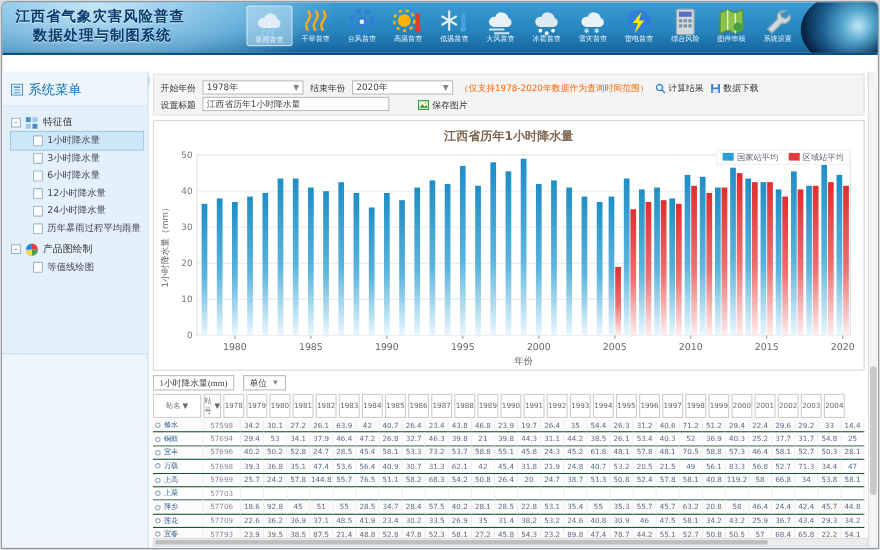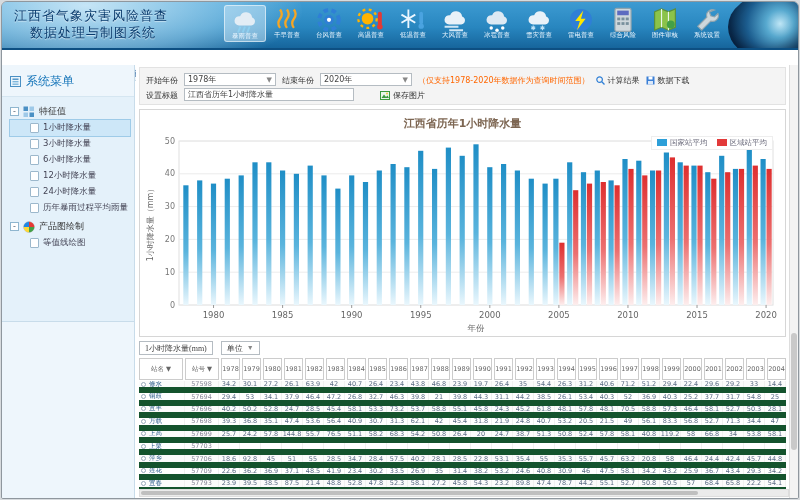--- a/index.html
+++ b/index.html
@@ -2,21 +2,21 @@
 <html><head>
 <meta charset="utf-8">
 <style>
   * { margin:0; padding:0; box-sizing:border-box; }
   html,body { width:800px; height:500px; background:#d7dbde; font-family:"DejaVu Sans","Liberation Sans",sans-serif; overflow:hidden; }
   .window { position:relative; width:798px; height:498px; margin:1px auto; background:#fff; border:1px solid #8f979e; border-radius:6px 6px 2px 2px; overflow:hidden; }
 
   
   .banner { position:absolute; top:0; left:0; right:0; height:46px; background:linear-gradient(180deg,#3d9bd2 0%,#2886bf 55%,#16659c 100%); overflow:hidden; }
   .banner::before { content:""; position:absolute; left:-60px; top:-55px; width:360px; height:130px; border-radius:50%; background:radial-gradient(ellipse at 40% 45%, rgba(205,233,248,.95) 0%, rgba(160,212,240,.55) 45%, rgba(160,212,240,0) 72%); }
-  .banner-title { position:absolute; left:12px; top:5px; font-size:13px; font-weight:normal; color:#0a3b6d; line-height:17px; text-shadow:0 1px 1px rgba(255,255,255,.65); letter-spacing:1px; }
+  .banner-title { position:absolute; left:12px; top:5px; font-size:13px; font-weight:bold; color:#0a3b6d; line-height:17px; text-shadow:0 1px 1px rgba(255,255,255,.65); letter-spacing:1px; }
   .banner-title .l2 { padding-left:16px; display:block; }
   .top-nav { position:absolute; left:222px; top:3px; display:flex; }
   .nav-item { width:42px; text-align:center; cursor:pointer; padding-top:1px; }
   .nav-item .ni-icon { display:block; width:30px; height:24px; margin:0 auto; }
   .nav-item .ni-label { display:block; font-size:7px; color:#eaf6ff; white-space:nowrap; transform:scale(.92); }
   .nav-item.active { background:rgba(215,238,250,.45); border:1px solid rgba(255,255,255,.55); border-radius:3px; }
   .globe { position:absolute; right:-14px; top:-8px; width:84px; height:66px; border-radius:50%; background:radial-gradient(circle at 62% 45%, #bfe6f6 0%, #57a9cf 22%, #1c5d8f 52%, #0a2c4e 78%); box-shadow:inset -6px -8px 14px rgba(0,10,30,.55); }
   .banner-underline { position:absolute; top:46px; left:0; right:0; height:2px; background:#0d4f82; }
 
   
@@ -55,23 +55,23 @@
   .legend .sw { display:inline-block; width:10px; height:7px; margin-right:3px; vertical-align:middle; }
   .chart-svg { display:block; margin:2px auto 0 auto; }
 
   
   .table-zone { position:relative; margin:4px 3px 0 3px; height:158px; overflow:hidden; }
   .chips-row { display:flex; gap:8px; align-items:center; margin-bottom:3px; }
   .chip { display:flex; align-items:center; gap:4px; border:1px solid #b5bcc2; background:#fff; font-size:8px; color:#444; height:14px; padding:0 5px;font-family:Liberation Serif, serif; }
   .chip .arrow { color:#888; font-size:7px; }
   .grid-head { display:flex; gap:2px; }
   .gh-cell { border:1px solid #ccc; background:#fff; height:22px; display:flex; align-items:center; justify-content:center; font-size:6.5px; color:#666; flex:0 0 auto; gap:2px; }
-  .gh-station { width:44px; } .gh-id { width:34px; } .gh-year { width:19px; }
+  .gh-station { width:44px; } .gh-id { width:16px; } .gh-year { width:19px; }
   .grid-body { margin-top:1px; }
-  .g-row { display:flex; height:12.4px; align-items:center; border-bottom:6px solid #14532d; }
+  .g-row { display:flex; height:12.4px; align-items:center; border-bottom:1px solid #14532d; }
   .g-row:nth-child(odd) { background:#fbfbfb; }
   .g-cell { flex:0 0 auto; font-size:6.5px; color:#5a6b84; text-align:center; overflow:hidden; white-space:nowrap; border-right:1px solid #f0f0f0; height:100%; display:flex; align-items:center; justify-content:center; }
   .c-station { width:46px; color:#2b5c8a; justify-content:flex-start; gap:3px; padding-left:2px; }
   .c-station .radio { width:5px; height:5px; border:1px solid #9ab; border-radius:50%; background:#fff; flex:0 0 auto; }
   .c-id { width:34px; color:#889; }
   .c-val { width:21px; }
 
   
   .hscroll { position:absolute; left:137px; right:9px; bottom:1px; height:8px; background:#ebebeb; border:1px solid #ddd; }
   .hscroll .thumb { position:absolute; left:1px; top:1px; bottom:1px; width:86%; background:#bfbfbf; border-radius:3px; }

